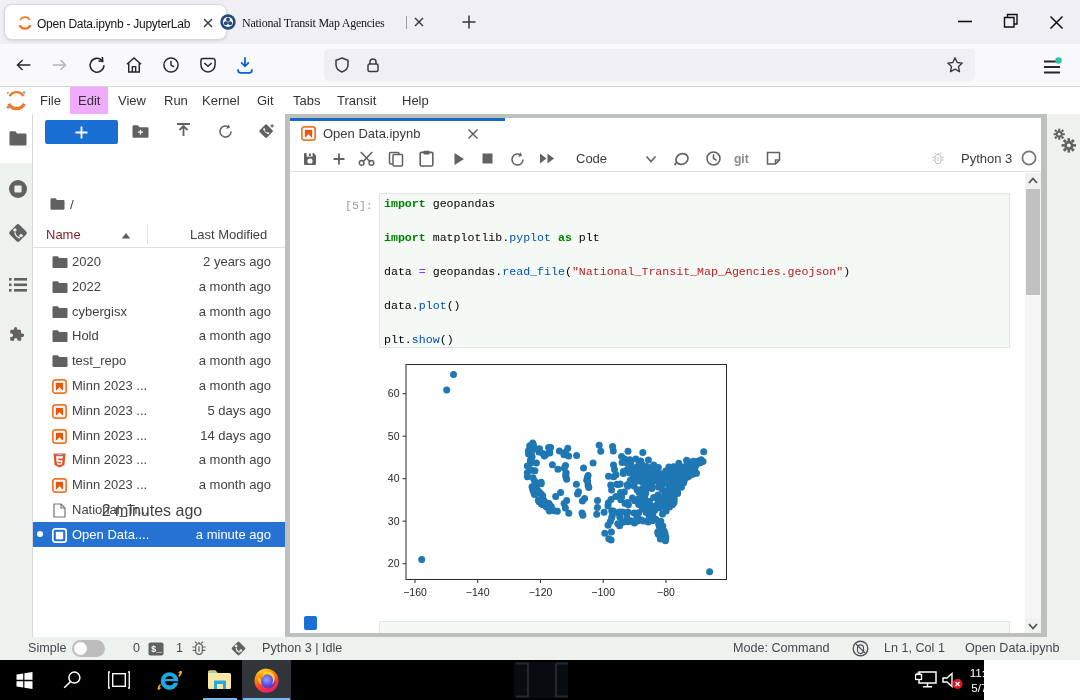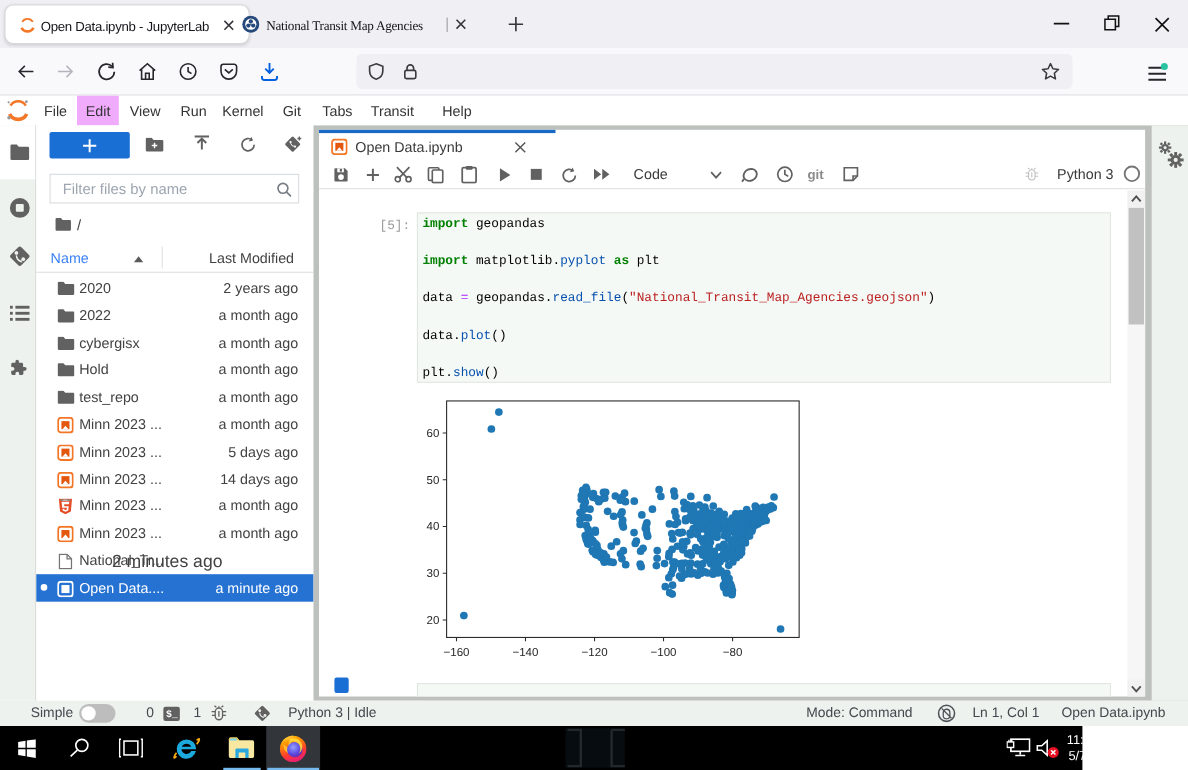--- a/index.html
+++ b/index.html
@@ -214,32 +214,25 @@
             <path d="M18.2 11 A 7.2 7.2 0 1 1 15.9 5.7" fill="none" stroke="#616161" stroke-width="2"></path>
             <path d="M15.2 1.6 L16.5 6.4 L11.7 7.3 Z" fill="#616161"></path>
           </svg>
       <svg class="abs" style="left:224px;top:8px" width="19" height="19" viewBox="0 0 22 22">
             <rect x="4.5" y="4.5" width="12" height="12" rx="1.5" fill="#616161" transform="rotate(45 10.5 10.5)"></rect>
             <circle cx="8.3" cy="8.3" r="1.2" fill="#fff"></circle>
             <circle cx="13" cy="13" r="1.2" fill="#fff"></circle>
             <path d="M8.3 9.5 a 4.8 4.8 0 0 0 4.7 3.5" stroke="#fff" stroke-width="1" fill="none"></path>
             <path d="M17.5 2.5 v4 M15.5 4.5 h4" stroke="#616161" stroke-width="1.4"></path>
           </svg>
-      <div class="abs" style="left:12px;top:44px;width:227px;height:27px;border:1px solid #d9dce0;background:#fff">
-        <span class="abs" style="left:11px;top:5px;font-size:13.5px;color:#9da6b0">Filter files by name</span>
-        <svg class="abs" style="left:205px;top:6px" width="15" height="15" viewBox="0 0 15 15">
-              <circle cx="6.2" cy="6.2" r="4.5" fill="none" stroke="#767d84" stroke-width="1.5"></circle>
-              <path d="M9.6 9.6 L13.5 13.5" stroke="#767d84" stroke-width="1.5"></path>
-            </svg>
-      </div>
       <svg class="abs" style="left:17px;top:84px" width="15" height="13" viewBox="0 0 15 13">
             <path d="M0.5 1.2 a1 1 0 0 1 1 -1 h3.9 l1.5 1.8 h6.6 a1 1 0 0 1 1 1 v7.8 a1 1 0 0 1 -1 1 h-12 a1 1 0 0 1 -1 -1 z" fill="#616161"></path>
           </svg>
       <span class="abs" style="left:37px;top:83px;font-size:13.5px;color:#424242">/</span>
-      <span class="abs" style="left:13px;top:113px;font-size:13px;color:#3b82f6">Name</span>
+      <span class="abs" style="left:13px;top:113px;font-size:13px;color:#7f1d1d">Name</span>
       <svg class="abs" style="left:88px;top:118px" width="10" height="8" viewBox="0 0 10 8">
             <path d="M5 1 L9.2 6.5 H0.8 Z" fill="#5a5a5a"></path>
           </svg>
       <div class="abs" style="left:114px;top:110px;width:1px;height:20px;background:#e0e0e0"></div>
       <span class="abs" style="left:157px;top:113px;font-size:13px;color:#424242">Last Modified</span>
       <div class="abs" style="left:0px;top:133px;width:252px;height:1px;background:#e0e0e0"></div>
       <div id="filerows">
             <svg class="abs" style="left:19px;top:142.0px" width="16" height="13" viewBox="0 0 16 13">
               <path d="M0.5 1.2 a1 1 0 0 1 1 -1 h4.2 l1.6 1.9 h7.2 a1 1 0 0 1 1 1 v8 a1 1 0 0 1 -1 1 h-13 a1 1 0 0 1 -1 -1 z" fill="#616161"></path>
             </svg>

